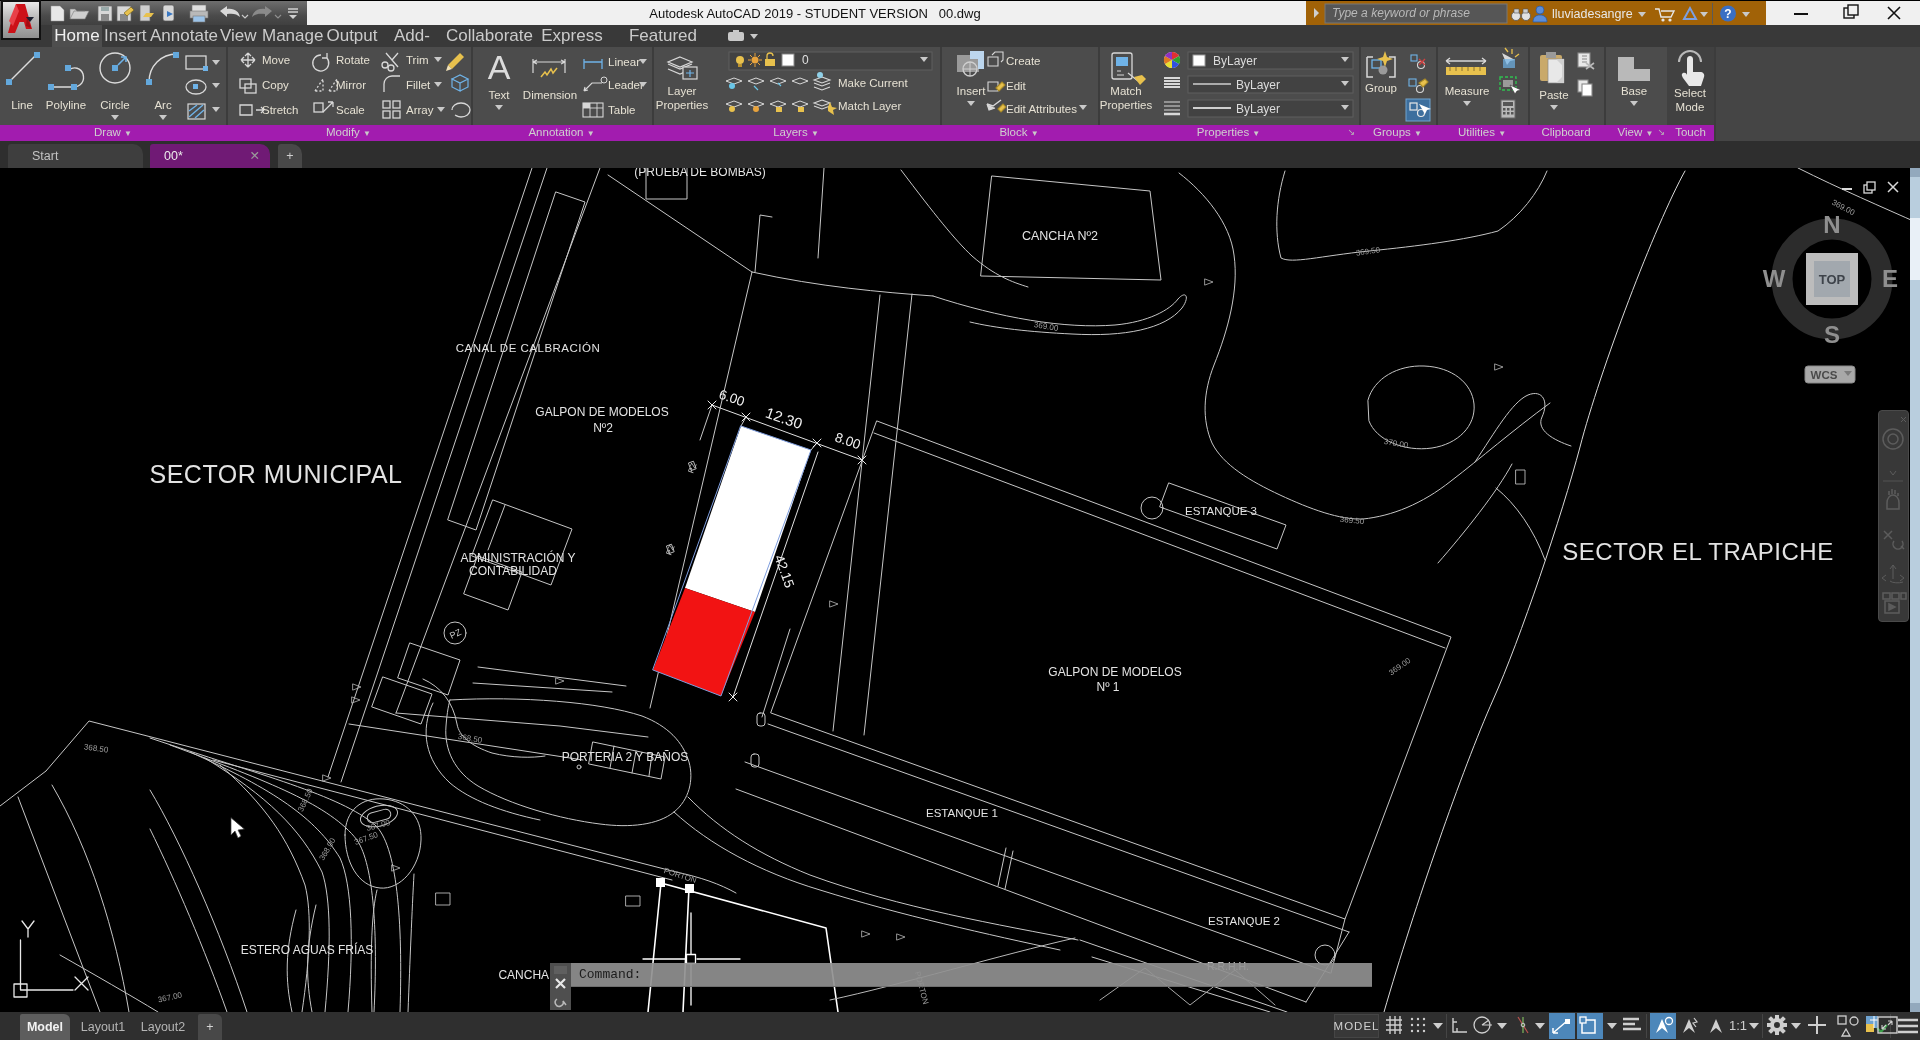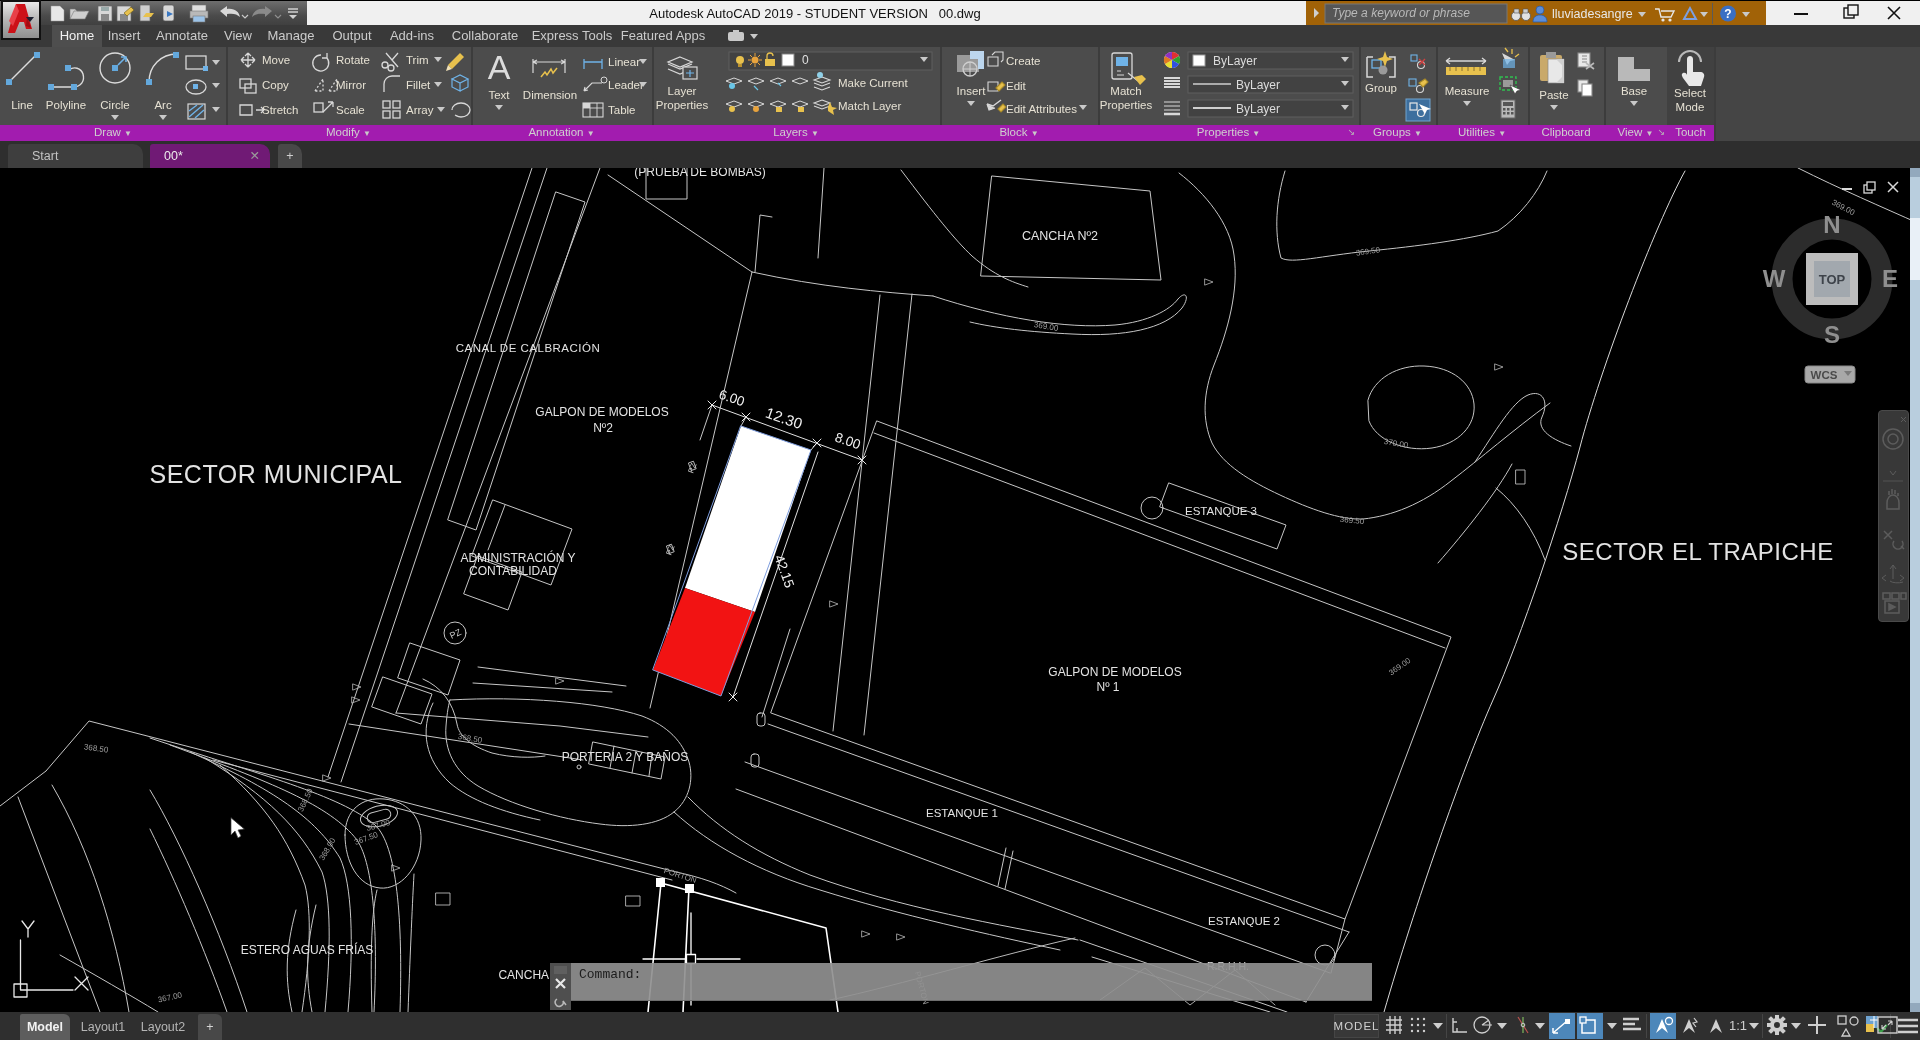--- a/index.html
+++ b/index.html
@@ -7,21 +7,21 @@
   .abs { position:absolute; }
   #app { position:relative; width:1920px; height:1040px; }
   
   #titlebar { position:absolute; left:0; top:1px; width:1920px; height:37px; background:#f0f0f0; }
   #qat { position:absolute; left:0; top:0; width:307px; height:25px; background:linear-gradient(#6e6e6e,#4a4a4a 60%,#3f3f3f); }
   #title-text { position:absolute; left:0; top:0; width:1630px; text-align:center; font-size:13px; color:#111; line-height:25px; }
   #widgetstrip { position:absolute; left:1306px; top:0; width:460px; height:25px; background:#a16207; }
   #winbtns { position:absolute; right:0; top:0; width:154px; height:25px; color:#111; }
   
   #tabrow { position:absolute; left:0; top:25px; width:1920px; height:22px; background:#393939; }
-  .rtab { position:absolute; top:0; height:22px; line-height:22px; font-size:13px; color:#cbcbcb; text-align:center; }
+  .rtab { position:absolute; top:0; height:22px; line-height:22px; font-size:17px; color:#cbcbcb; text-align:center; }
   .rtab.active { background:#4e4e4e; color:#f0f0f0; }
   
   #ribbon { position:absolute; left:0; top:47px; width:1920px; height:94px; background:#4c4c4c; }
   .panel-sep { position:absolute; top:0; width:2px; height:94px; background:#3c3c3c; }
   .ptitle { position:absolute; top:78px; height:16px; font-size:11.5px; color:#cfcfcf; text-align:center; line-height:15px; background:#a21caf; }
   .dd { color:#c9c9c9; font-size:8px; }
   
   #filetabs { position:absolute; left:0; top:141px; width:1920px; height:27px; background:#2e2e2e; }
   .ftab { position:absolute; top:3px; height:24px; line-height:24px; font-size:12.5px; color:#c3c3c3; padding:0 14px; border-radius:3px 10px 0 0; }
   
@@ -737,21 +737,21 @@
 
     
     <div id="cmdwin">
       <div class="abs" style="left:0;top:0;width:21px;height:47px;background:#4f4f4f;">
         <svg width="21" height="47">
           <rect x="4" y="3" width="13" height="8" fill="#5f5f5f"></rect>
           <path d="M6,16 l9,9 M15,16 l-9,9" stroke="#e8e8e8" stroke-width="2.2"></path>
           <path d="M7,36 a4,4 0 1 0 6,2 l3,4" stroke="#b9b9b9" stroke-width="1.5" fill="none"></path>
         </svg>
       </div>
-      <div class="abs" style="left:21px;top:0;width:801px;height:38px;background:rgba(144,144,144,0.92);border-bottom:1px solid #6e6e6e;">
+      <div class="abs" style="left:21px;top:0;width:801px;height:24px;background:rgba(144,144,144,0.92);border-bottom:1px solid #6e6e6e;">
         <span style="position:absolute;left:8px;top:4px;font-family:'Liberation Mono',monospace;font-size:13px;color:#1c1c1c;">Command:</span>
       </div>
     </div>
   </div>
 
   <div id="statusbar">
     <div class="ltab" style="left:20px;width:50px;background:#5d5d5d;color:#f2f2f2;font-weight:bold;border-radius:2px 6px 0 0;">Model</div>
     <div class="ltab" style="left:76px;width:54px;">Layout1</div>
     <div class="ltab" style="left:136px;width:54px;">Layout2</div>
     <div class="ltab" style="left:198px;width:24px;color:#d5d5d5;background:#484848;border-radius:2px 6px 0 0;">+</div>

